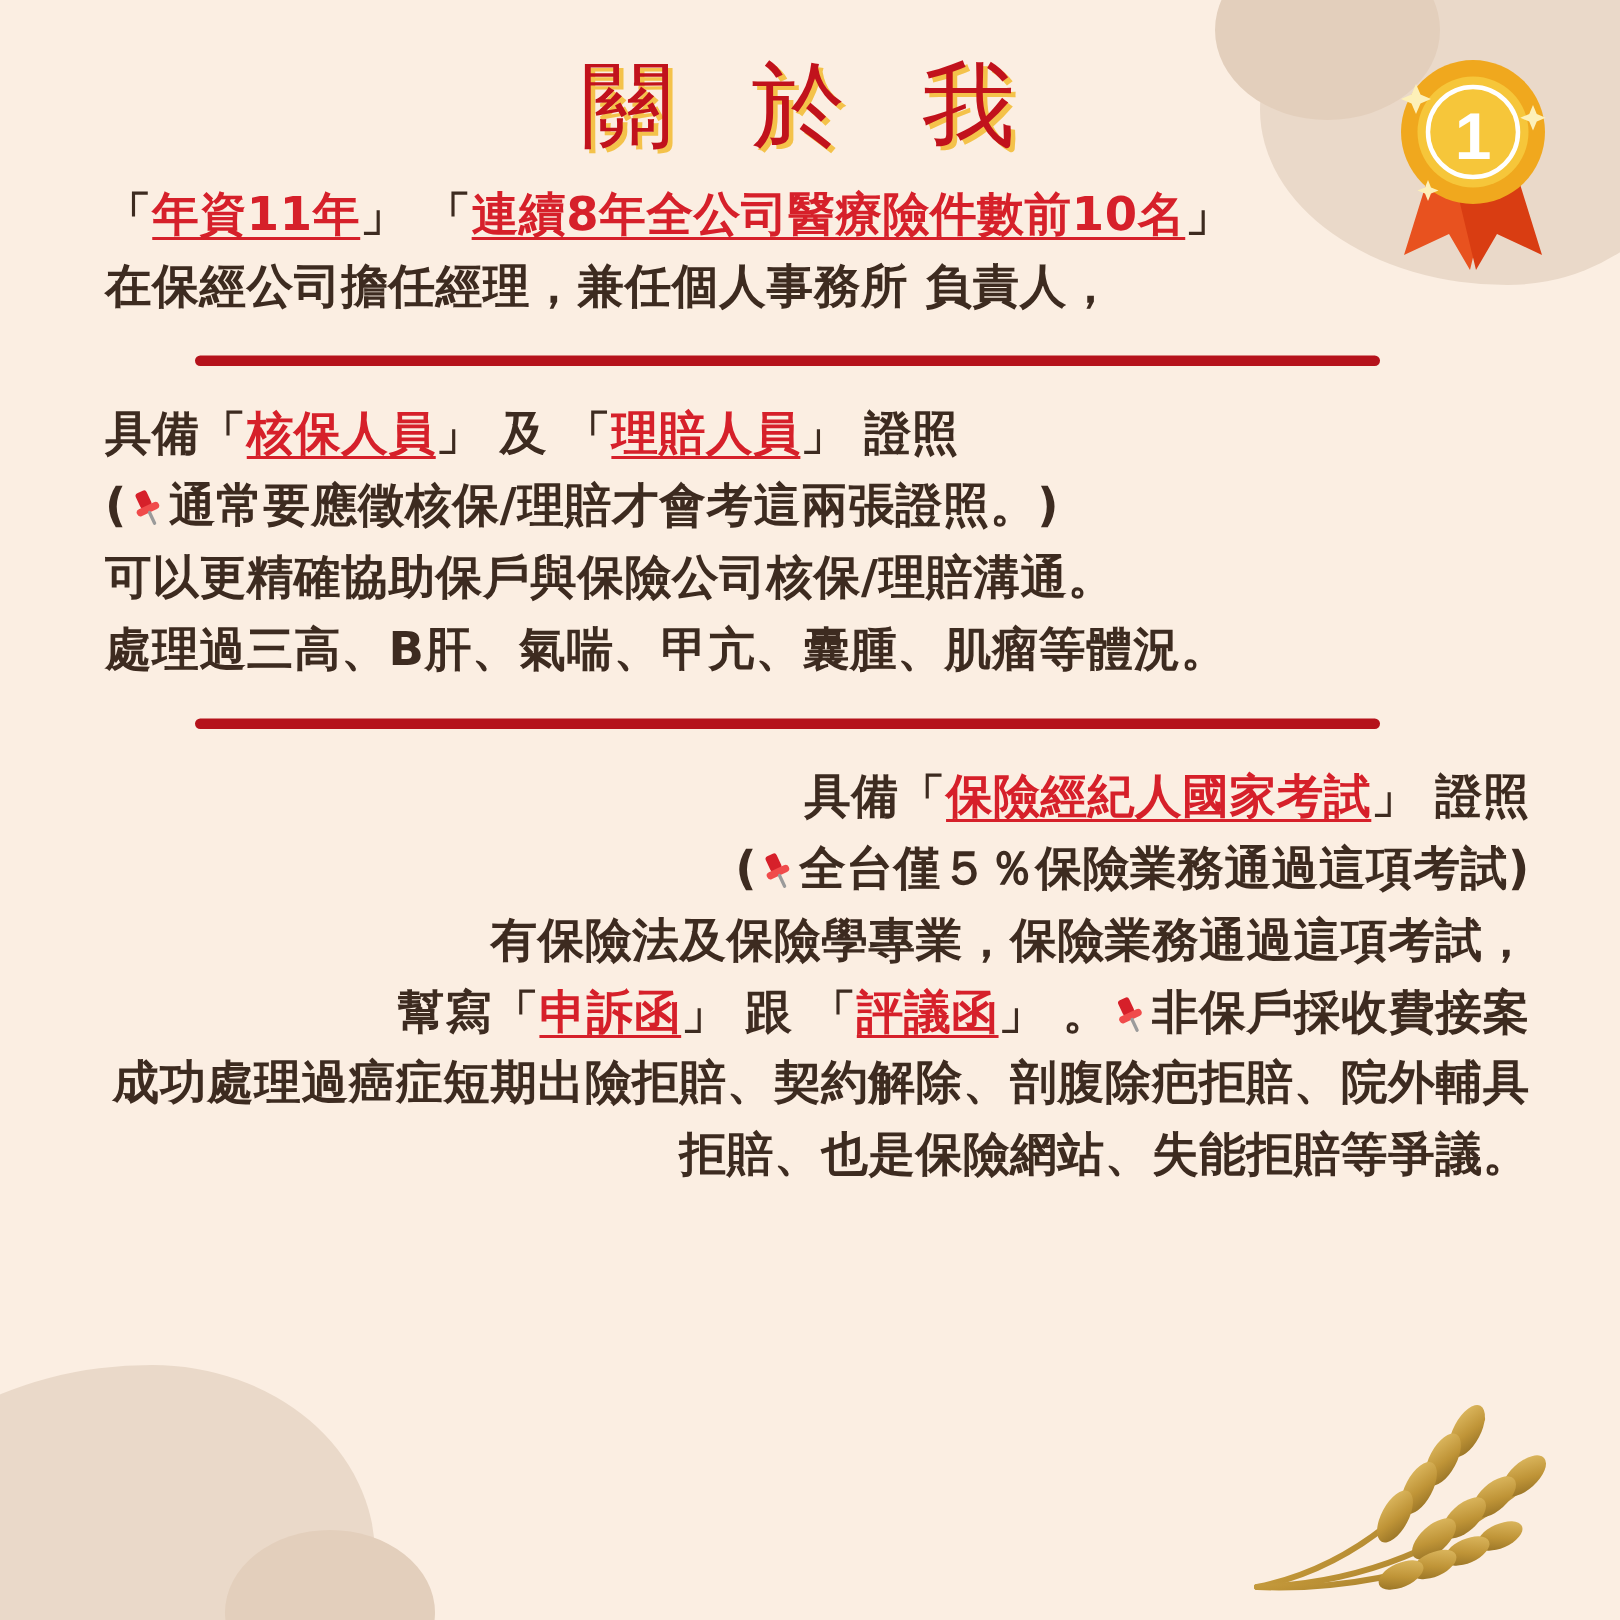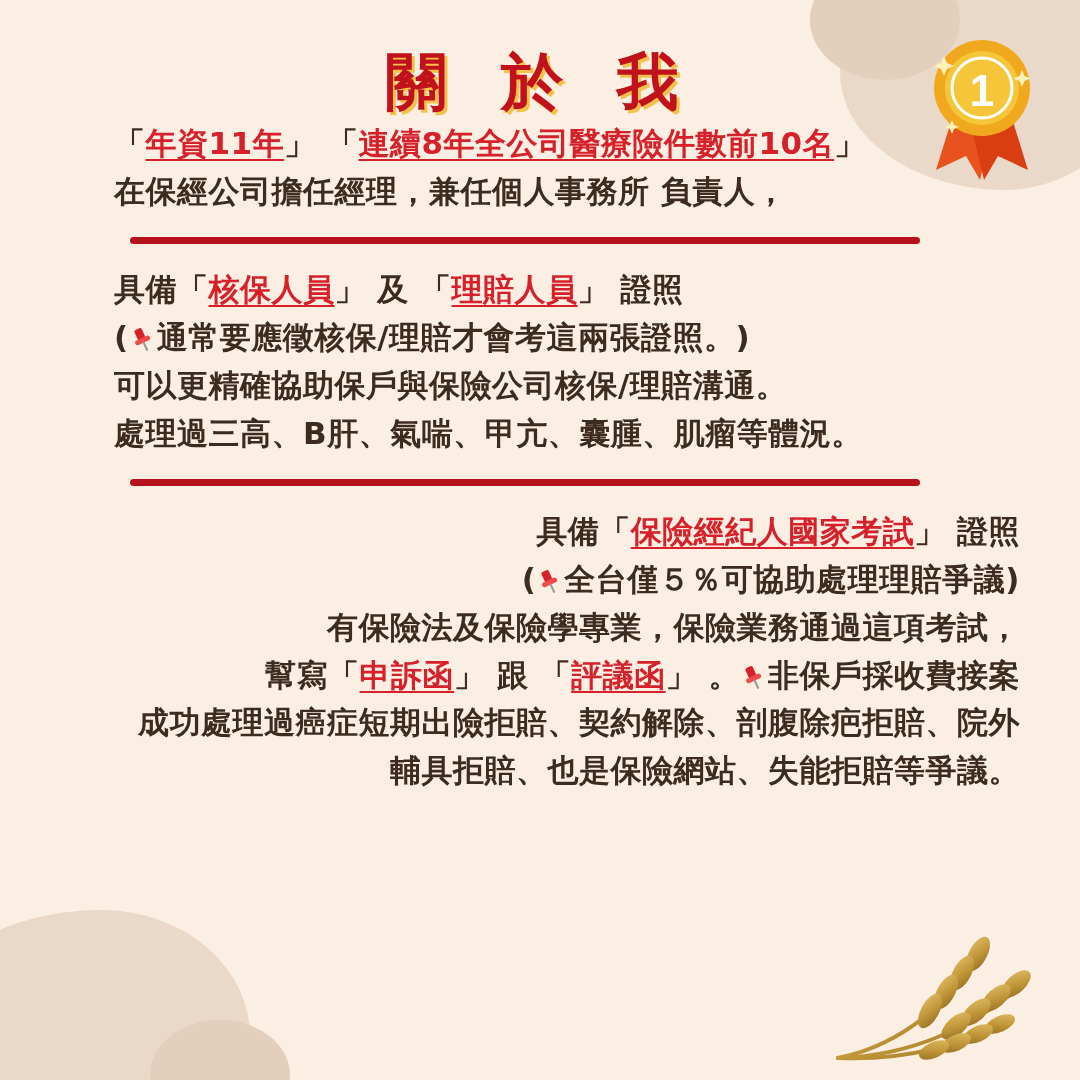--- a/index.html
+++ b/index.html
@@ -78,26 +78,26 @@
     right: 38px;
     top: 30px;
     width: 120px;
     height: 150px;
     z-index: 3;
   }
 
   
   .title {
     position: absolute;
-    top: 40px;
+    top: 28px;
     left: 0;
     width: 1080px;
     text-align: center;
     font-size: 62px;
-    font-weight: bold;
+    font-weight: normal;
     letter-spacing: 16px;
     color: #c1121c;
     text-shadow: 3px 3px 0 #f4c24a;
     z-index: 4;
     font-family: "DejaVu Sans", "Liberation Sans", sans-serif;
   }
 
   
   .content {
     position: absolute;
@@ -107,21 +107,20 @@
     z-index: 5;
   }
   .line {
     font-size: 31px;
     line-height: 1.54;
     color: #3d2b20;
     white-space: nowrap;
     font-family: "DejaVu Sans", "Liberation Sans", sans-serif;
     font-weight: bold;
     letter-spacing: 0.5px;
-    margin-left: 44px;
   }
   .line.wrap { white-space: normal; }
   .block { margin-bottom: 6px; }
 
   .hl {
     color: #d6202a;
     text-decoration: underline;
     text-underline-offset: 5px;
     text-decoration-thickness: 2px;
   }
@@ -233,21 +232,21 @@
       <div class="line">
         <span>具備「</span><span class="hl">保險經紀人國家考試</span><span>」 證照</span>
       </div>
       <div class="line">
         <span>(</span><svg class="pin" viewBox="0 0 26 26">
             <g transform="rotate(-25 13 13)">
               <rect x="9" y="2" width="8" height="11" rx="2" fill="#d6202a"></rect>
               <rect x="5" y="12" width="16" height="5" rx="2.5" fill="#f04b4b"></rect>
               <path d="M13 17 L13 25" stroke="#9b9b9b" stroke-width="2.2" stroke-linecap="round"></path>
             </g>
-          </svg><span>全台僅５％可協助處理理賠爭議)</span>
+          </svg><span>全台僅５％保險業務通過這項考試)</span>
       </div>
       <div class="line">有保險法及保險學專業，保險業務通過這項考試，</div>
       <div class="line">
         <span>幫寫「</span><span class="hl">申訴函</span><span>」 跟 「</span><span class="hl">評議函</span><span>」 。</span><svg class="pin" viewBox="0 0 26 26">
             <g transform="rotate(-25 13 13)">
               <rect x="9" y="2" width="8" height="11" rx="2" fill="#d6202a"></rect>
               <rect x="5" y="12" width="16" height="5" rx="2.5" fill="#f04b4b"></rect>
               <path d="M13 17 L13 25" stroke="#9b9b9b" stroke-width="2.2" stroke-linecap="round"></path>
             </g>
           </svg><span>非保戶採收費接案</span>

